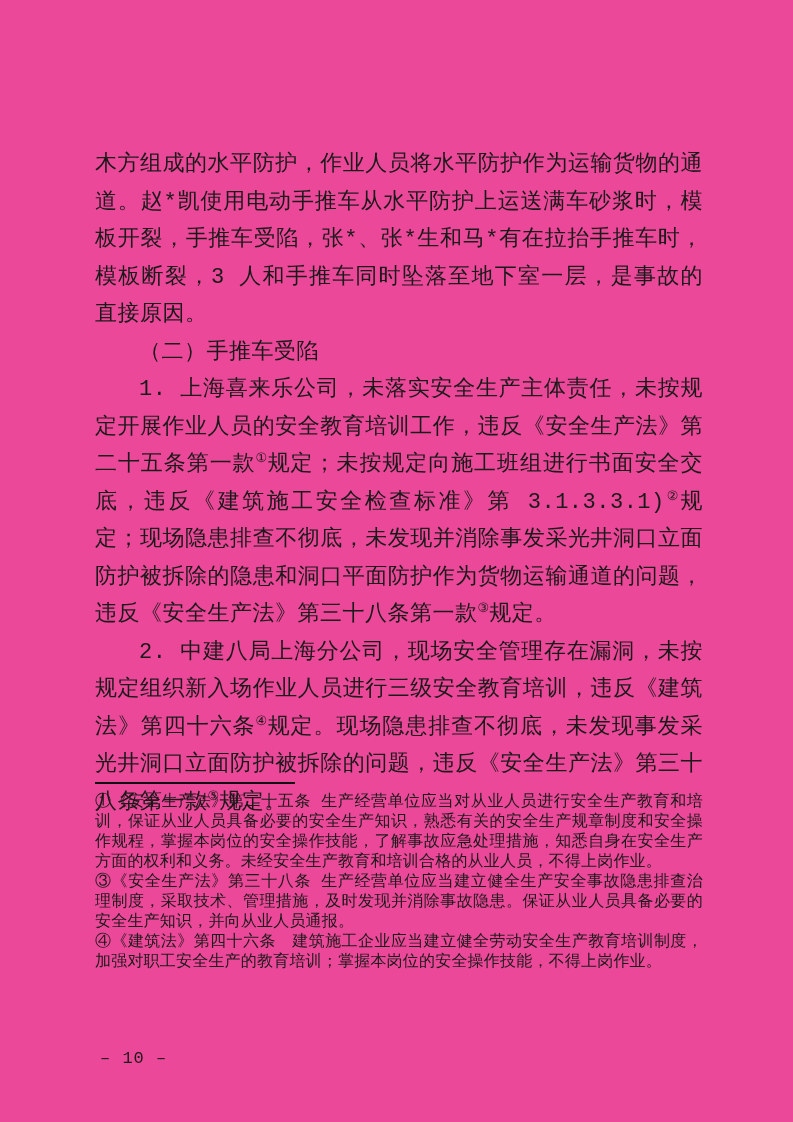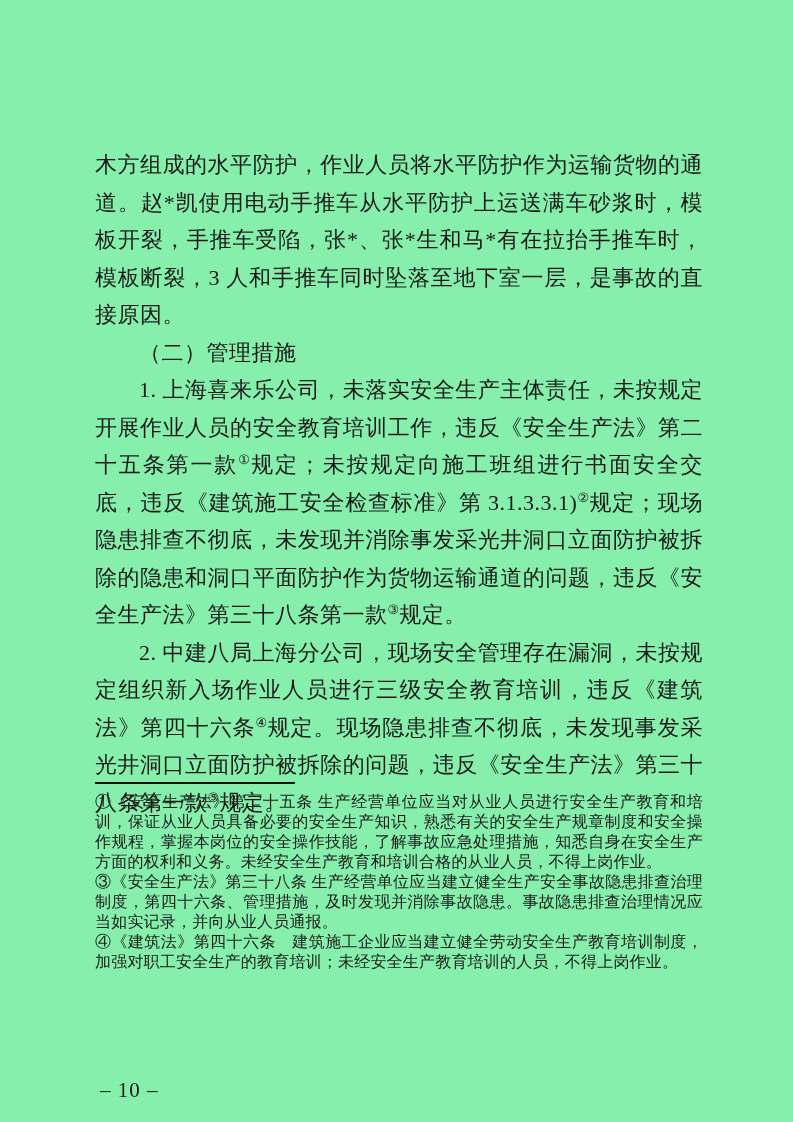--- a/index.html
+++ b/index.html
@@ -4,23 +4,23 @@
 <style>
   html, body {
     margin: 0;
     padding: 0;
     background: #ffffff;
   }
   .page {
     position: relative;
     width: 793px;
     height: 1122px;
-    background: #86efac;
+    background: #ec4899;
     overflow: hidden;
-    font-family: Liberation Serif, serif;
+    font-family: Liberation Mono, monospace;
     color: #1a1a1a;
   }
   .body-text {
     position: absolute;
     left: 95px;
     top: 146px;
     width: 608px;
   }
   .para {
     font-size: 22px;
@@ -55,42 +55,42 @@
     font-size: 16px;
     line-height: 20px;
     text-align: justify;
     text-justify: inter-ideograph;
     letter-spacing: 0.2px;
     margin: 0;
   }
   .page-footer {
     position: absolute;
     left: 100px;
-    top: 1078px;
-    font-size: 21px;
+    top: 1049px;
+    font-size: 17px;
     letter-spacing: 1px;
     color: #1a1a1a;
   }
 </style>
 </head>
 <body>
 
 <div class="page">
 
   <div class="body-text">
     <p class="para">木方组成的水平防护，作业人员将水平防护作为运输货物的通道。赵*凯使用电动手推车从水平防护上运送满车砂浆时，模板开裂，手推车受陷，张*、张*生和马*有在拉抬手推车时，模板断裂，3 人和手推车同时坠落至地下室一层，是事故的直接原因。</p>
-    <p class="para indent">（二）管理措施</p>
+    <p class="para indent">（二）手推车受陷</p>
     <p class="para indent">1. 上海喜来乐公司，未落实安全生产主体责任，未按规定开展作业人员的安全教育培训工作，违反《安全生产法》第二十五条第一款<sup class="fnref">①</sup>规定；未按规定向施工班组进行书面安全交底，违反《建筑施工安全检查标准》第 3.1.3.3.1)<sup class="fnref">②</sup>规定；现场隐患排查不彻底，未发现并消除事发采光井洞口立面防护被拆除的隐患和洞口平面防护作为货物运输通道的问题，违反《安全生产法》第三十八条第一款<sup class="fnref">③</sup>规定。</p>
     <p class="para indent">2. 中建八局上海分公司，现场安全管理存在漏洞，未按规定组织新入场作业人员进行三级安全教育培训，违反《建筑法》第四十六条<sup class="fnref">④</sup>规定。现场隐患排查不彻底，未发现事发采光井洞口立面防护被拆除的问题，违反《安全生产法》第三十八条第一款<sup class="fnref">⑤</sup>规定。</p>
   </div>
 
   <div class="footnotes-section">
     <div class="footnote-rule"></div>
     <div>
         <div class="footnote">①《安全生产法》第二十五条 生产经营单位应当对从业人员进行安全生产教育和培训，保证从业人员具备必要的安全生产知识，熟悉有关的安全生产规章制度和安全操作规程，掌握本岗位的安全操作技能，了解事故应急处理措施，知悉自身在安全生产方面的权利和义务。未经安全生产教育和培训合格的从业人员，不得上岗作业。</div>
-        <div class="footnote">③《安全生产法》第三十八条 生产经营单位应当建立健全生产安全事故隐患排查治理制度，第四十六条、管理措施，及时发现并消除事故隐患。事故隐患排查治理情况应当如实记录，并向从业人员通报。</div>
-        <div class="footnote">④《建筑法》第四十六条　建筑施工企业应当建立健全劳动安全生产教育培训制度，加强对职工安全生产的教育培训；未经安全生产教育培训的人员，不得上岗作业。</div>
+        <div class="footnote">③《安全生产法》第三十八条 生产经营单位应当建立健全生产安全事故隐患排查治理制度，采取技术、管理措施，及时发现并消除事故隐患。保证从业人员具备必要的安全生产知识，并向从业人员通报。</div>
+        <div class="footnote">④《建筑法》第四十六条　建筑施工企业应当建立健全劳动安全生产教育培训制度，加强对职工安全生产的教育培训；掌握本岗位的安全操作技能，不得上岗作业。</div>
       </div>
   </div>
 
   <div class="page-footer">– 10 –</div>
 
 </div>
 
 </body></html>

